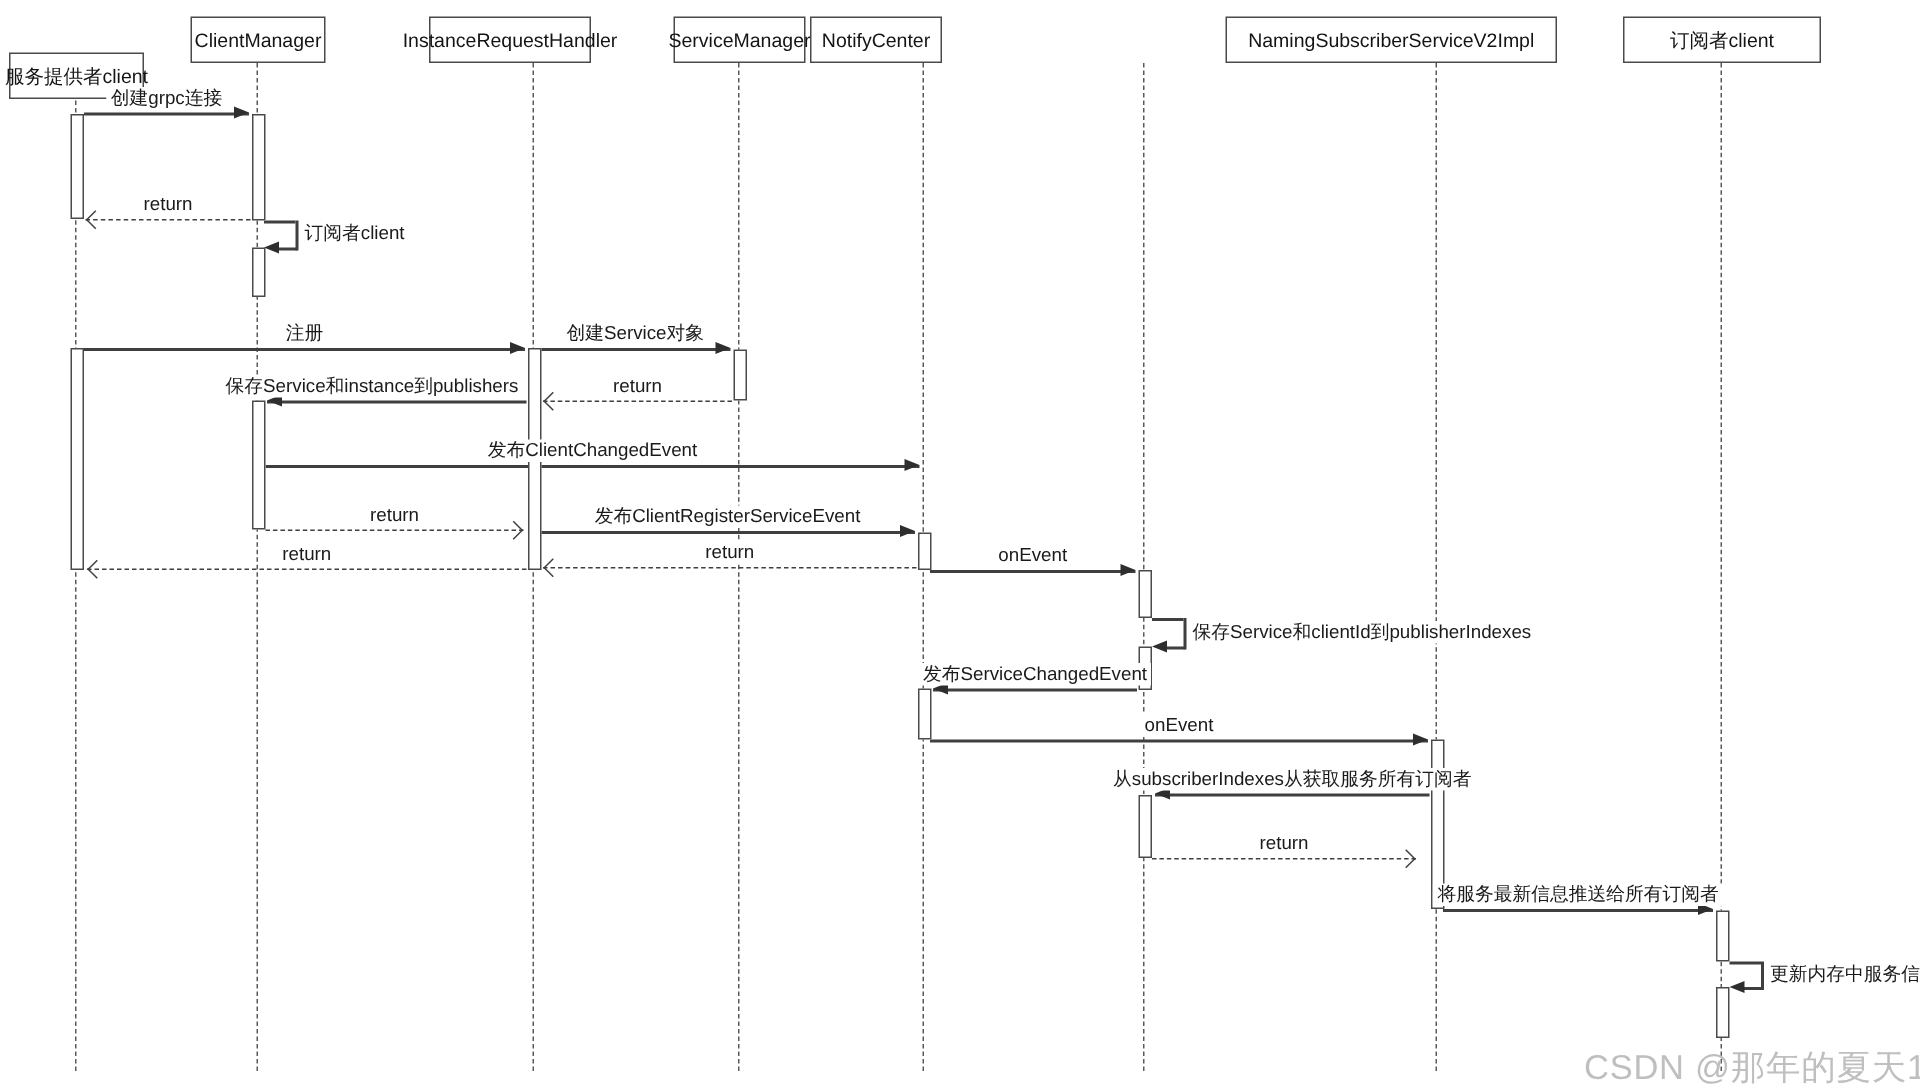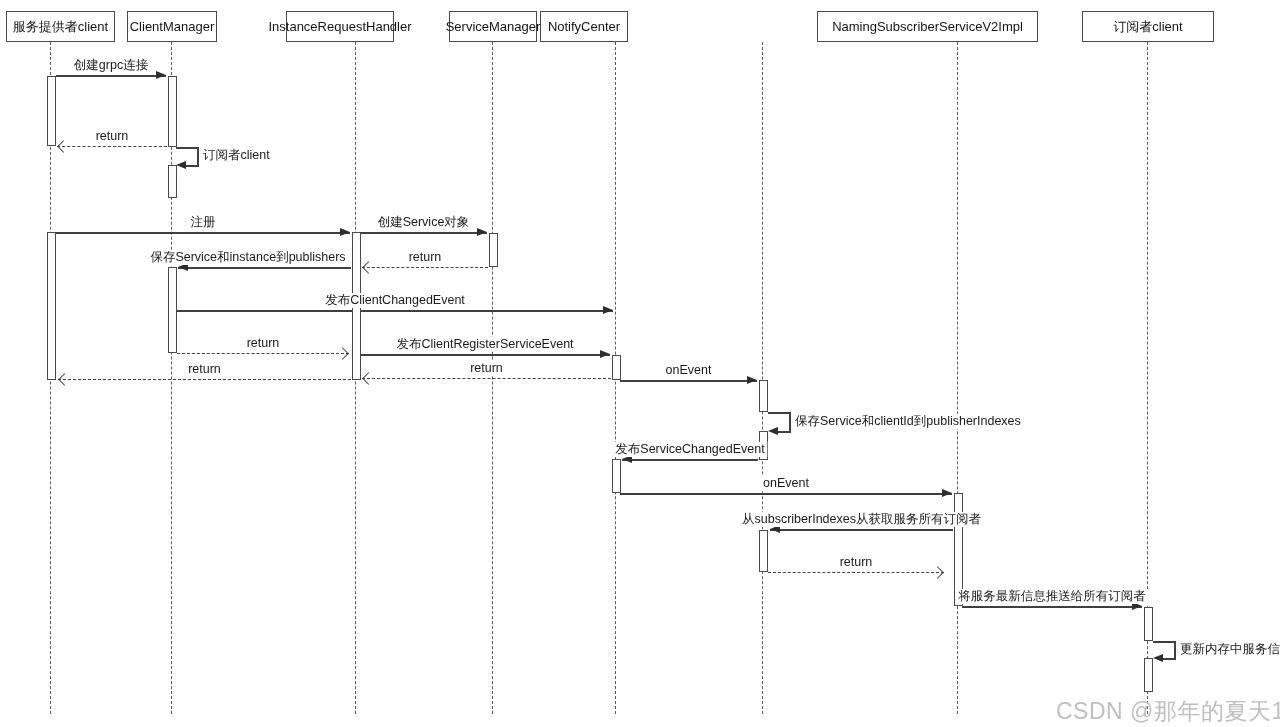--- a/index.html
+++ b/index.html
@@ -38,21 +38,21 @@
              background:#ffffff;padding:0 2px;z-index:5;line-height:15px;}
 
   .watermark{position:absolute;left:1056px;top:696px;font-size:23px;color:#bfbfbf;
              white-space:nowrap;z-index:6;letter-spacing:0.5px;}
 </style>
 </head>
 <body>
 
 <div id="canvas">
   <div class="watermark">CSDN @那年的夏天123</div>
-<div class="pbox" style="left: 6px; width: 109px;">
+<div class="pbox" style="left: 6px; width: 90px; margin-top: 24px;">
       <span>服务提供者client</span>
     </div>
     <div class="lifeline" style="left: 50.25px; top: 42px; height: 672px;"></div>
     <div class="pbox" style="left: 127px; width: 90px;">
       <span>ClientManager</span>
     </div>
     <div class="lifeline" style="left: 171.25px; top: 42px; height: 672px;"></div>
     <div class="pbox" style="left: 286px; width: 108px;">
       <span>InstanceRequestHandler</span>
     </div>

